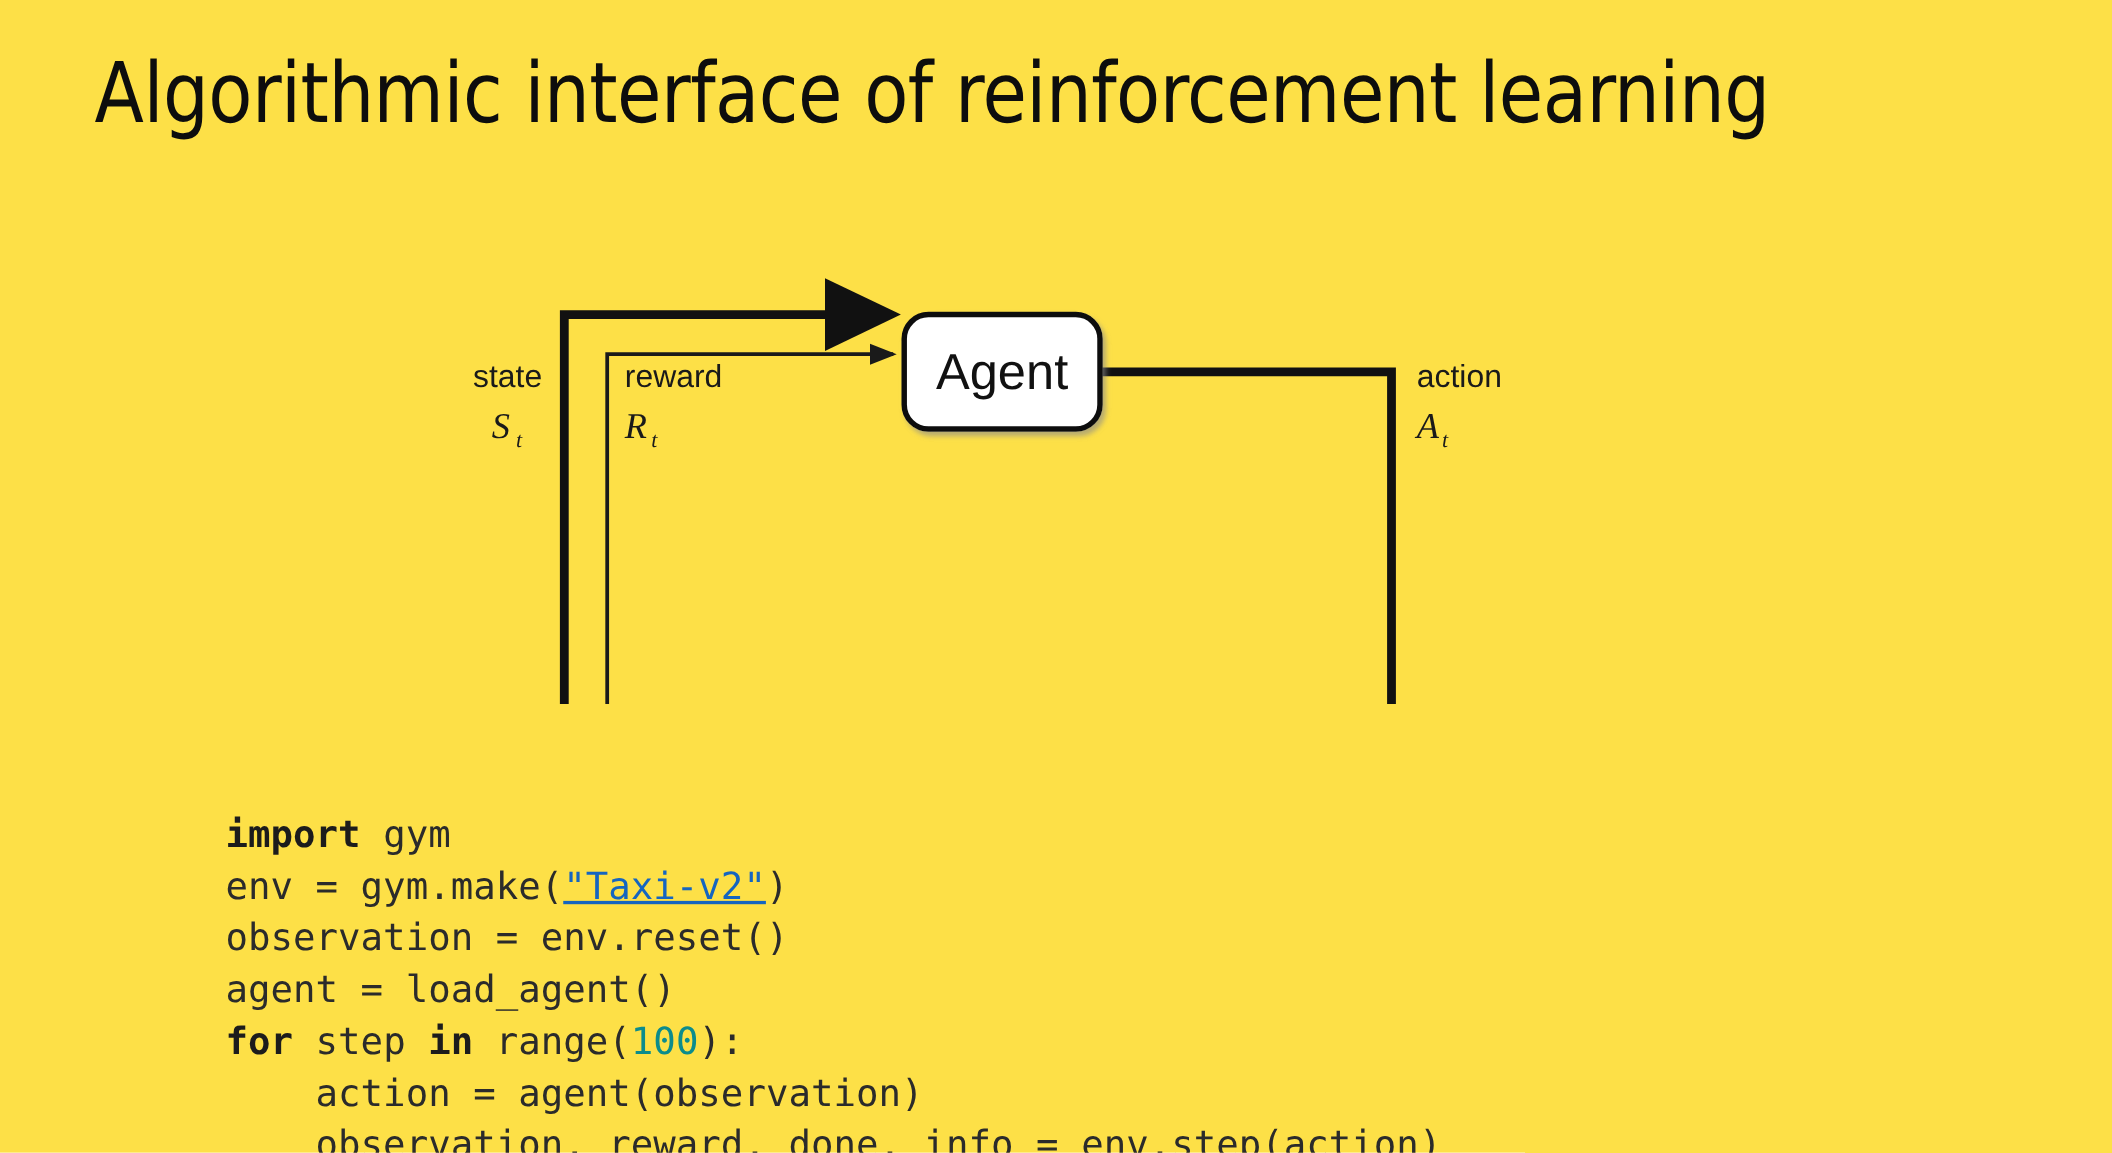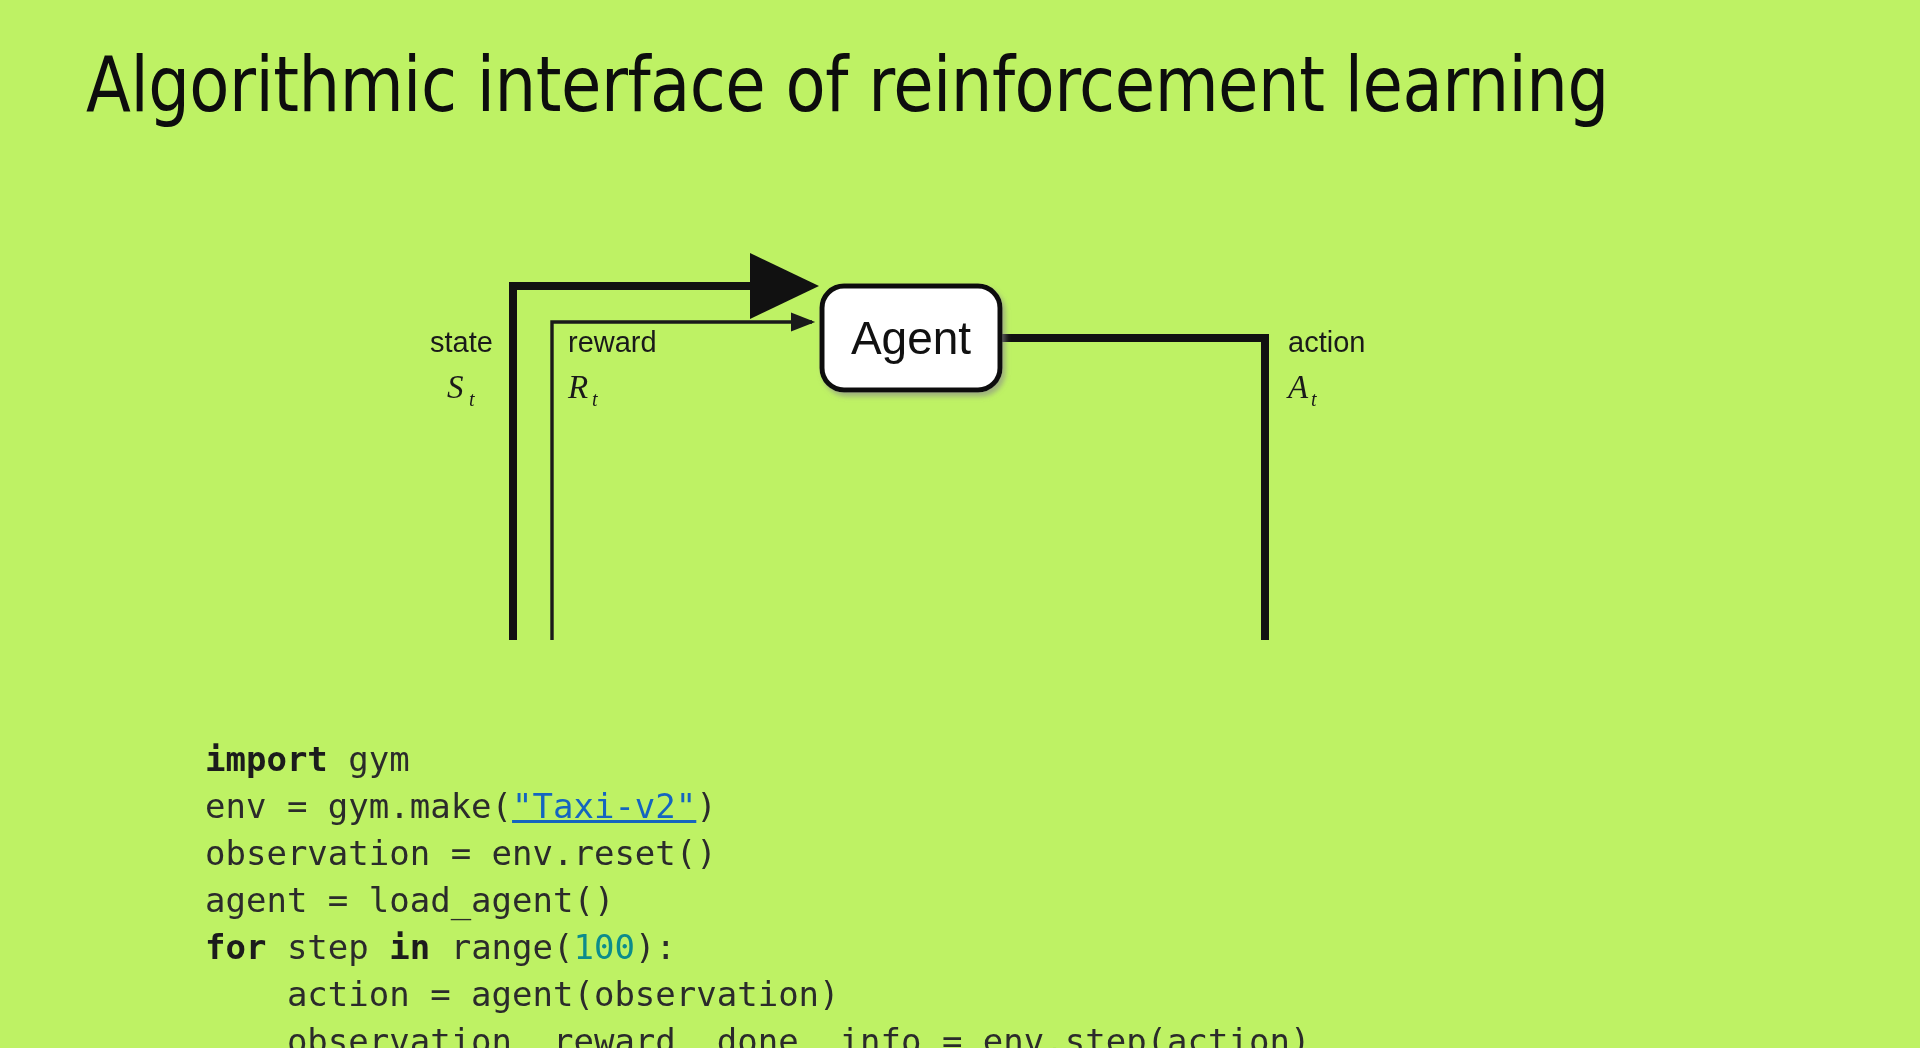--- a/index.html
+++ b/index.html
@@ -13,21 +13,21 @@
     height: 1048px;
     overflow: hidden;
     font-family: "Liberation Sans", sans-serif;
     color: #000000;
   }
 
   #slide {
     position: relative;
     width: 1920px;
     height: 1048px;
-    background: #bef264;
+    background: #fde047;
   }
 
   
   #slide-title {
     position: absolute;
     left: 86px;
     top: 38px;
     width: 1780px;
     font-family: "DejaVu Sans Condensed", "Liberation Sans", sans-serif;
     font-weight: 300;

